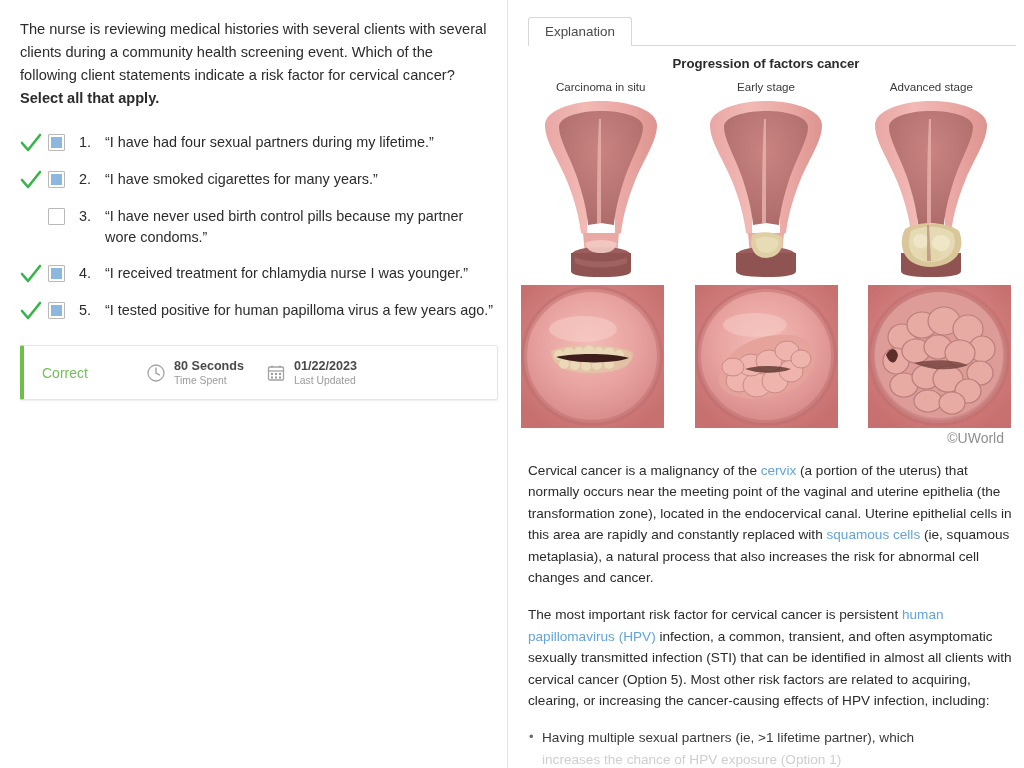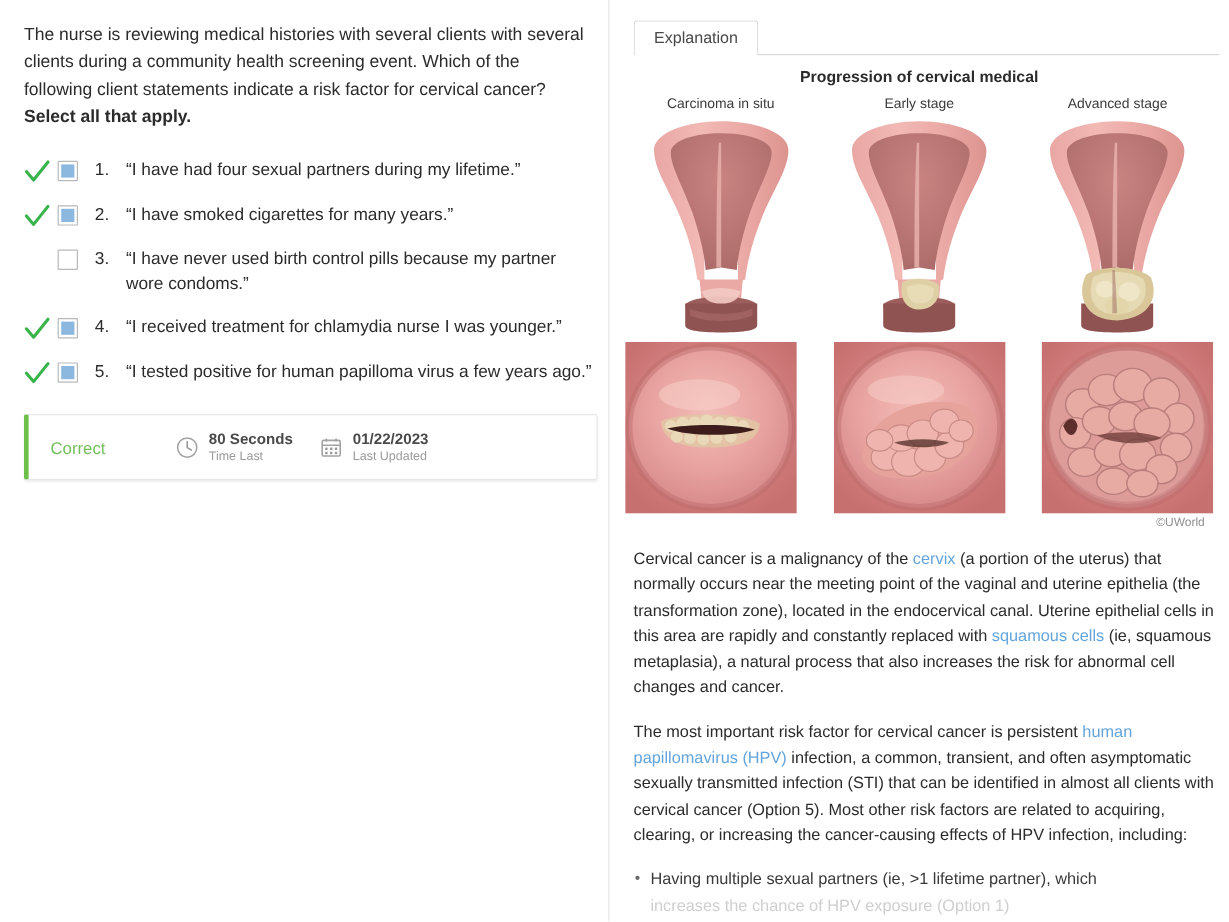--- a/index.html
+++ b/index.html
@@ -188,21 +188,21 @@
   .uterus-cell { width: 33%; display: flex; justify-content: center; }
   #photo-row {
     display: flex;
     justify-content: space-between;
     padding: 0 3px;
     margin-top: 4px;
   }
   .photo { width: 143px; height: 143px; display: block; }
   #copyright {
     text-align: right;
-    font-size: 10px;
+    font-size: 14px;
     color: #8f8f8f;
     padding-right: 10px;
     margin-top: 2px;
   }
 
   #explanation-body {
     padding: 14px 10px 0 20px;
     font-size: 13.6px;
     line-height: 21.4px;
     color: #2b2b2b;
@@ -292,21 +292,21 @@
       <div id="stats-items" style="display:flex;align-items:center;">
           <div class="stat">
             <div class="ic">
               <svg width="20" height="20" viewBox="0 0 20 20">
                 <circle cx="10" cy="10" r="8" fill="none" stroke="#a3a3a3" stroke-width="1.3"></circle>
                 <path d="M10 5 L10 10 L13.5 12" fill="none" stroke="#9a9a9a" stroke-width="1.3" stroke-linecap="round"></path>
               </svg>
             </div>
             <div>
               <div class="stat-v">80 Seconds</div>
-              <div class="stat-l">Time Last</div>
+              <div class="stat-l">Time Spent</div>
             </div>
           </div>
           <div class="stat">
             <div class="ic">
               <svg width="20" height="20" viewBox="0 0 20 20">
                 <rect x="2.5" y="4" width="15" height="13" rx="1.2" fill="none" stroke="#a3a3a3" stroke-width="1.3"></rect>
                 <path d="M2.5 8 L17.5 8" stroke="#a3a3a3" stroke-width="1.3"></path>
                 <path d="M6 2.5 L6 5 M14 2.5 L14 5" stroke="#a3a3a3" stroke-width="1.3"></path>
                 <g fill="#9a9a9a">
                   <rect x="5" y="10" width="2" height="2"></rect>
@@ -329,21 +329,21 @@
   </div>
 
   <div id="right-panel">
 
     <div id="tabs">
       <div id="tab-underline"></div>
       <span id="tab-explanation">Explanation</span>
     </div>
 
     <div id="illustration">
-      <div id="fig-title">Progression of cervical medical</div>
+      <div id="fig-title">Progression of factors cancer</div>
 
       <div id="stage-labels">
         <div class="stage-label">Carcinoma in situ</div>
         <div class="stage-label">Early stage</div>
         <div class="stage-label">Advanced stage</div>
       </div>
 
       <div id="uterus-row">
 
         <div class="uterus-cell">

